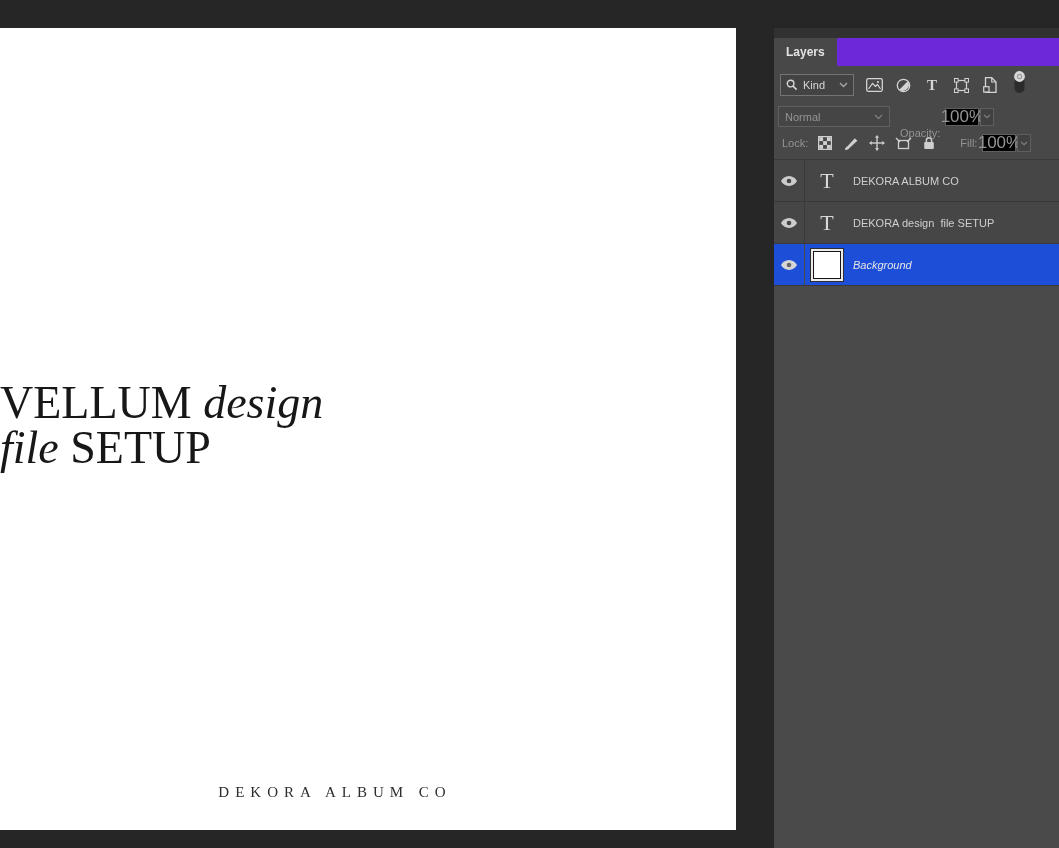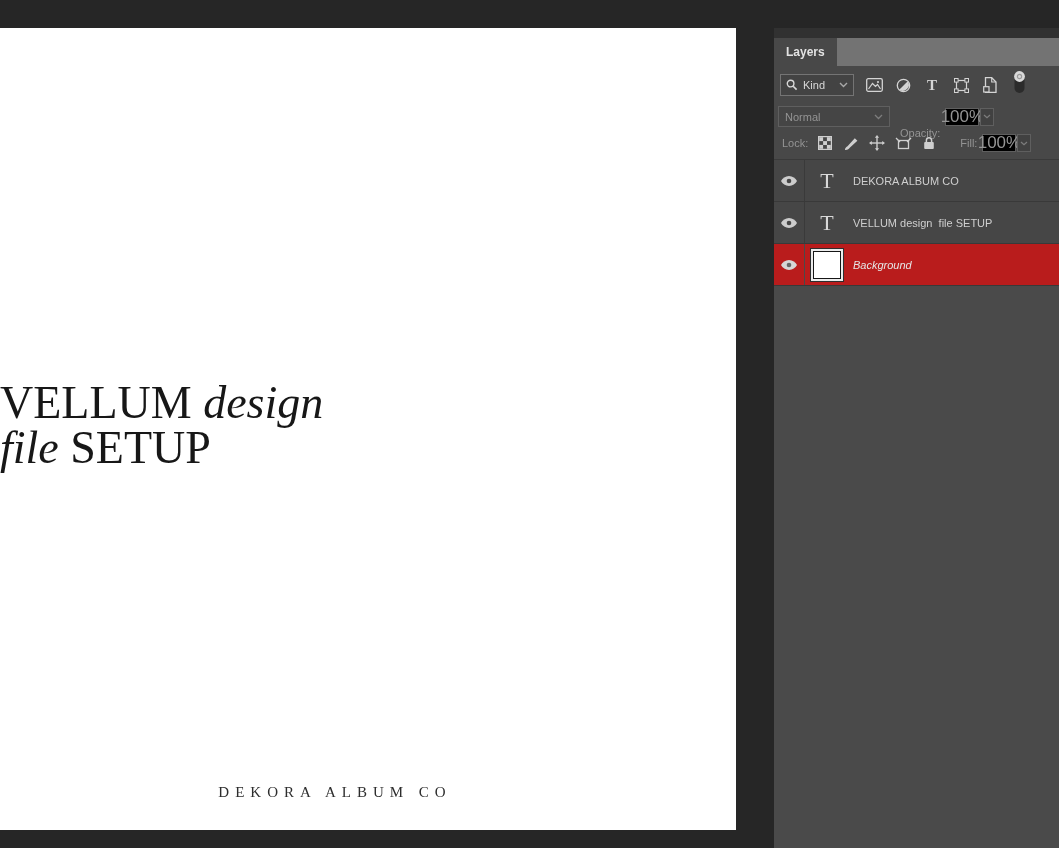--- a/index.html
+++ b/index.html
@@ -8,21 +8,21 @@
   
   .doc-canvas{position:absolute;left:0;top:28px;width:736px;height:802px;background:#ffffff;}
   .doc-heading{position:absolute;left:0;top:352px;width:670px;text-align:left;
                font-family:Liberation Serif, serif;color:#171717;font-size:46px;line-height:45px;}
   .doc-heading .it{font-style:italic;}
   .doc-footer{position:absolute;left:0;top:756px;width:670px;text-align:center;
               font-family:"Liberation Serif",serif;color:#2d2d2d;font-size:15px;letter-spacing:6px;}
   
   .panel{position:absolute;left:774px;top:28px;width:285px;height:820px;background:#4a4a4a;}
   .panel-topstrip{height:10px;background:#313131;}
-  .tab-row{height:28px;background:#737373;display:flex;}
+  .tab-row{height:28px;background:#6d28d9;display:flex;}
   .tab{height:28px;padding:0 12px;background:#484848;display:flex;align-items:center;
        color:#e3e3e3;font-size:12px;font-weight:bold;}
   .controls{background:#484848;padding-bottom:2px;}
   .filter-row{height:38px;display:flex;align-items:center;padding:0 4px;}
   .kind-dd{width:74px;height:22px;margin-left:2px;border:1px solid #747474;background:#434343;
            display:flex;align-items:center;padding:0 5px;box-sizing:border-box;}
   .kind-dd .lbl{color:#d8d8d8;font-size:11px;margin-left:5px;flex:1;}
   .ficons{display:flex;align-items:center;margin-left:10px;gap:9px;}
   .fbtn{width:20px;height:20px;display:flex;align-items:center;justify-content:center;}
   .tglyph{font-family:"Liberation Serif",serif;color:#d6d6d6;font-size:15px;font-weight:bold;line-height:1;}
@@ -34,21 +34,21 @@
   .val-box{height:18px;border:1px solid #5f5f5f;background:#000000;color:#949494;font-size:17px;
            display:flex;align-items:center;justify-content:center;width:34px;box-sizing:border-box;}
   .chev-box{height:18px;width:14px;border:1px solid #5f5f5f;background:#414141;display:flex;
             align-items:center;justify-content:center;box-sizing:border-box;margin-left:1px;}
   .lock-row{height:28px;display:flex;align-items:center;padding:0 4px;}
   .lock-icons{display:flex;align-items:center;gap:8px;margin-left:8px;}
   .lbtn{width:18px;height:18px;display:flex;align-items:center;justify-content:center;}
   
   .layer-list{border-top:1px solid #3a3a3a;}
   .layer-row{height:41px;background:#464646;border-bottom:1px solid #393939;display:flex;align-items:stretch;}
-  .layer-row.selected{background:#b91c1c;}
+  .layer-row.selected{background:#1d4ed8;}
   .eye-cell{width:30px;border-right:1px solid #3a3a3a;display:flex;align-items:center;justify-content:center;}
   .thumb-cell{width:44px;display:flex;align-items:center;justify-content:center;}
   .t-thumb{font-family:"Liberation Serif",serif;color:#d8d8d8;font-size:22px;line-height:1;}
   .bg-thumb{width:26px;height:26px;background:#ffffff;border:1px solid #161616;
             box-shadow:0 0 0 2px #ececec,0 0 0 3px #2e2e2e;}
   .layer-name{display:flex;align-items:center;color:#cfcfcf;font-size:11px;white-space:pre;padding-left:4px;}
   .layer-row.selected .layer-name{color:#e6e6e6;}
   .layer-name.italic{font-style:italic;}
   .empty-area{flex:1;}
   svg{display:block;}
@@ -227,21 +227,21 @@
           <span>
             <svg width="16" height="10" viewBox="0 0 16 10">
                 <path d="M8,0 C4.4,0 1.5,2.3 0,5 c1.5,2.7 4.4,5 8,5 s6.5,-2.3 8,-5 C14.5,2.3 11.6,0 8,0 z" fill="#cccccc"></path>
                 <circle cx="8" cy="5" r="2.3" fill="#464646"></circle>
               </svg>
           </span>
         </div>
         <div class="thumb-cell">
           <span class="t-thumb">T</span>
         </div>
-        <div class="layer-name">VELLUM design  file SETUP</div>
+        <div class="layer-name">DEKORA design  file SETUP</div>
       </div>
 
       <div class="layer-row selected">
         <div class="eye-cell" style="border-right-color:#4a4a4a;">
           <span>
             <svg width="16" height="10" viewBox="0 0 16 10">
                 <path d="M8,0 C4.4,0 1.5,2.3 0,5 c1.5,2.7 4.4,5 8,5 s6.5,-2.3 8,-5 C14.5,2.3 11.6,0 8,0 z" fill="#d6d6d6"></path>
                 <circle cx="8" cy="5" r="2.3" fill="#666666"></circle>
               </svg>
           </span>

